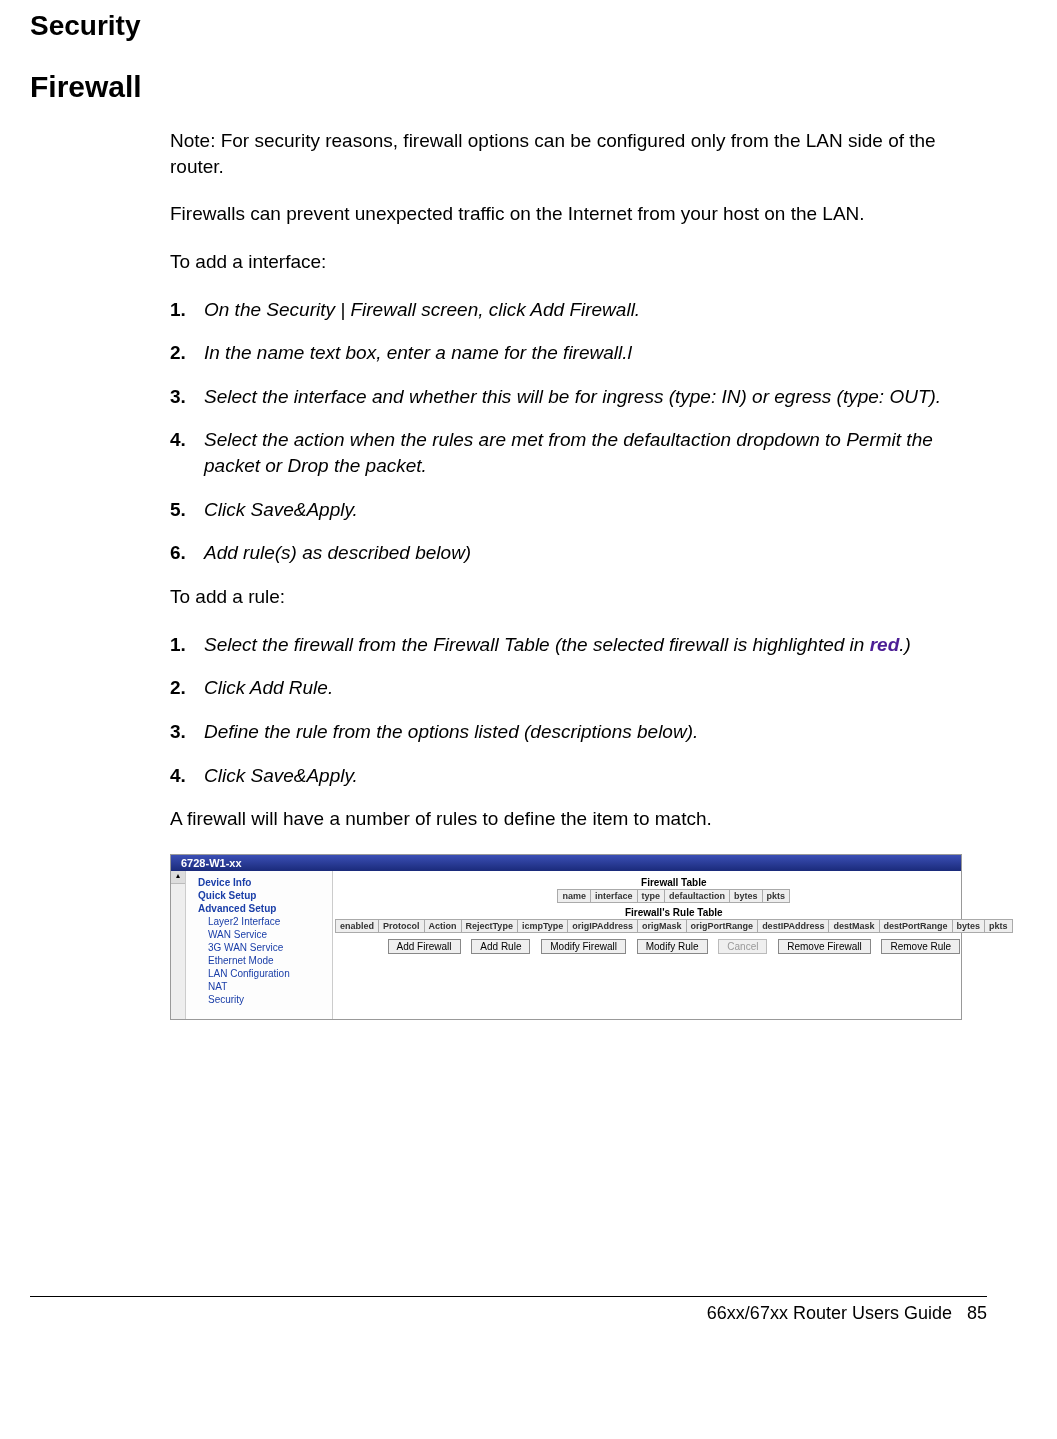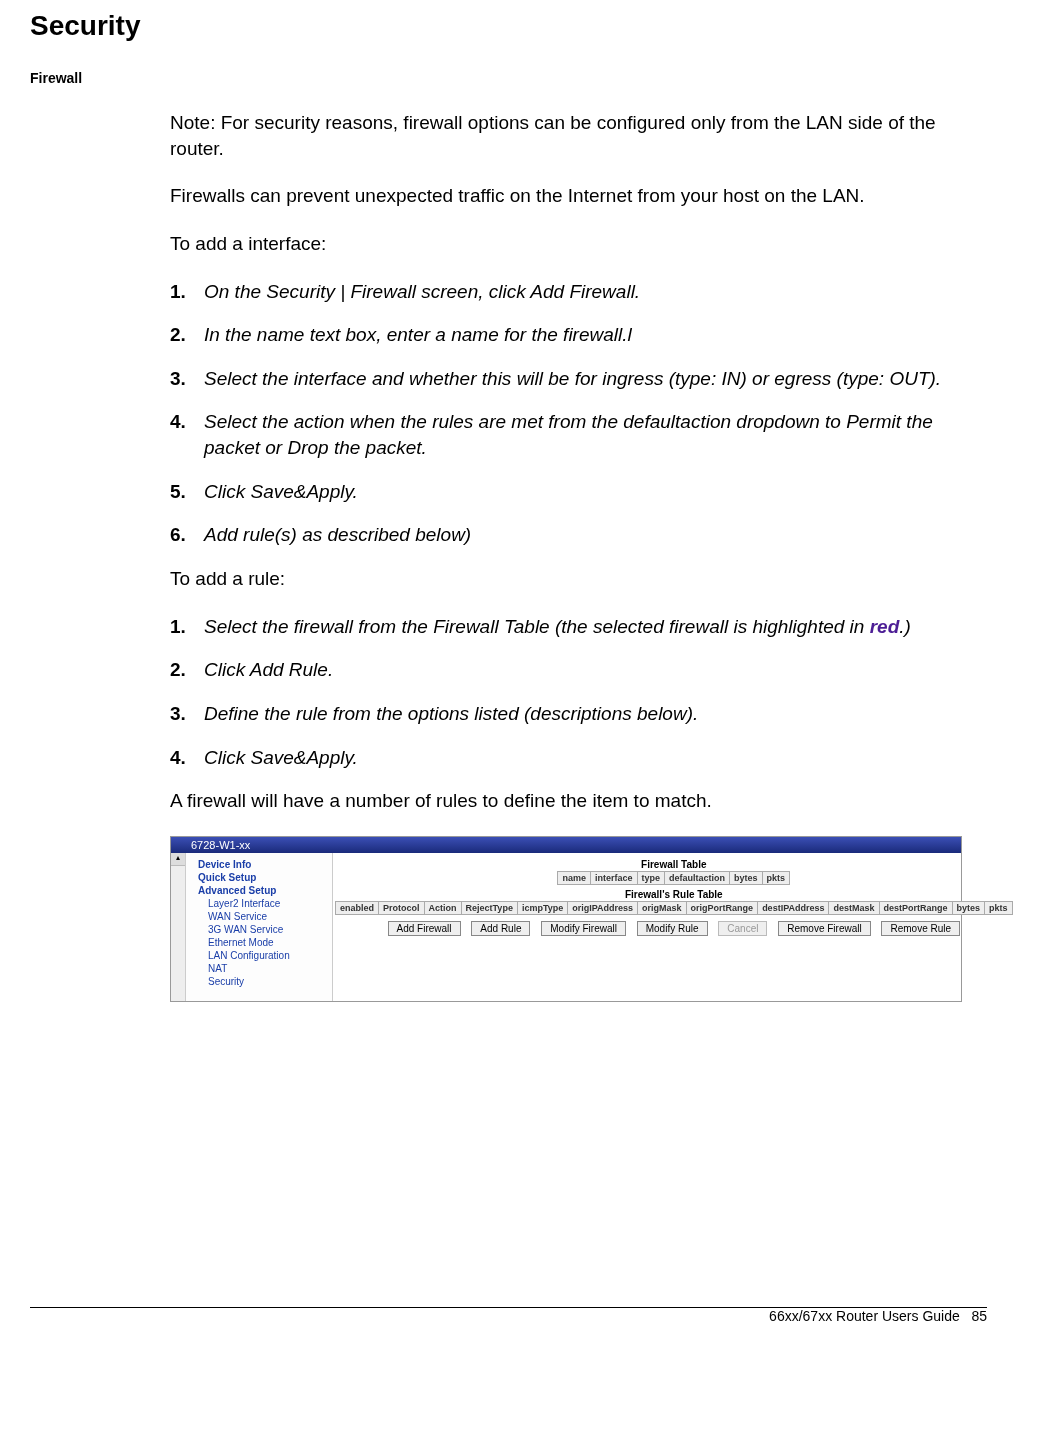--- a/index.html
+++ b/index.html
@@ -15,21 +15,21 @@
     min-height: 1350px;
     position: relative;
     box-sizing: border-box;
   }
   h1.security {
     font-size: 28px;
     font-weight: bold;
     margin: 0 0 28px 0;
   }
   h2.firewall {
-    font-size: 14px;
+    font-size: 30px;
     font-weight: bold;
     margin: 0 0 24px 0;
   }
   .body-text {
     margin-left: 140px;
     font-size: 19px;
     line-height: 1.35;
   }
   .para { margin: 0 0 22px 0; }
   .list-item {
@@ -51,23 +51,23 @@
     margin-top: 6px;
     border: 1px solid #999;
     width: 790px;
     font-family: Verdana, Arial, sans-serif;
     font-size: 10px;
   }
   .ss-titlebar {
     background: #2a3b8f;
     background: linear-gradient(#3b4fb5, #1a2a7a);
     color: #fff;
-    padding: 2px 20px;
+    padding: 2px 10px;
     font-size: 11px;
-    font-weight: normal;
+    font-weight: bold;
   }
   .ss-body { display: flex; height: 148px; }
   .ss-scroll-spacer {
     width: 14px; flex: 0 0 14px; background:#eee; border-right:1px solid #ccc;
     display:flex; flex-direction:column; justify-content:flex-start;
   }
   .ss-scroll-up { height:12px; background:#ddd; border-bottom:1px solid #bbb; font-size:8px; text-align:center; }
   .ss-sidebar {
     width: 130px; flex: 0 0 130px;
     padding: 6px 4px 0 12px;
@@ -84,22 +84,23 @@
   }
   .ss-buttons { margin-top:6px; }
   .ss-buttons button {
     font-size:10px; padding:1px 8px; margin:0 4px; background:#efefef; border:1px solid #888;
   }
   .ss-buttons button.dis { color:#999; border-color:#bbb; }
   .footer {
     position: absolute;
     bottom: 26px; left: 30px; right: 70px;
     border-top: 1px solid #000;
+    padding-top: 6px;
     text-align: right;
-    font-size: 14px;
+    font-size: 18px;
   }
 </style>
 </head>
 <body>
 
 <div class="page">
   <h1 class="security">Security</h1>
   <h2 class="firewall">Firewall</h2>
 
   <div class="body-text">

